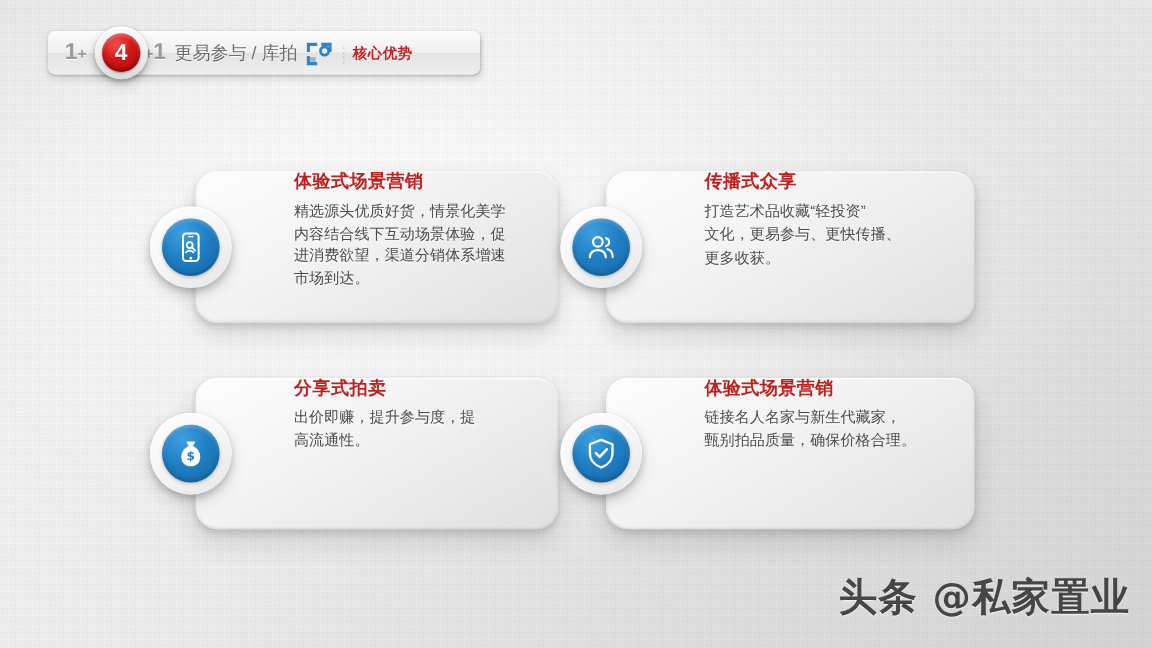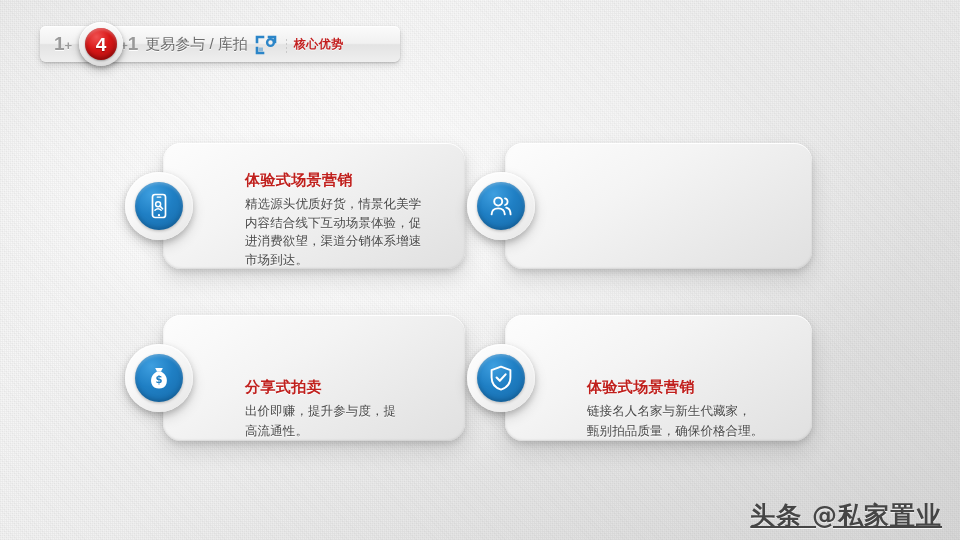--- a/index.html
+++ b/index.html
@@ -194,21 +194,21 @@
   .icon-circle svg { display: block; }
 
   .card-body {
     position: absolute;
     left: 82px;
     right: 14px;
     top: 0;
     bottom: 0;
     display: flex;
     flex-direction: column;
-    justify-content: flex-end;
+    justify-content: flex-start;
   }
   .card-title {
     font-size: 15px;
     font-weight: bold;
     color: #c0201d;
     letter-spacing: 0.4px;
     margin-bottom: 6px;
     text-shadow: 0 1px 0 rgba(255,255,255,0.85);
     line-height: 1.2;
   }
@@ -221,30 +221,29 @@
     white-space: pre-line;
   }
 
   
   #card-0 .card-desc { line-height: 1.48; }
 
   
   .watermark {
     position: absolute;
     right: 18px;
-    bottom: 8px;
-    font-size: 25px;
+    bottom: 20px;
+    font-size: 32px;
     font-weight: bold;
     color: #3a3a3a;
     letter-spacing: 1px;
     opacity: 0.92;
     z-index: 8;
     font-family: "DejaVu Sans", "Liberation Sans", sans-serif;
     text-shadow: 0 1px 1px rgba(255,255,255,0.8);
-    text-decoration: underline;
   }
 </style>
 </head>
 <body>
 
 <div id="slide">
 
   <div class="header-bar">
     <div class="header-inner">
       <span class="hdr-num"><span>1</span><span class="plus">+</span></span>
@@ -295,20 +294,26 @@
     <div class="icon-well">
       <div class="icon-circle">
         <svg width="28" height="28" viewBox="0 0 28 28" aria-hidden="true">
           <circle cx="11.2" cy="9.6" r="4.0" fill="none" stroke="#ffffff" stroke-width="1.9"></circle>
           <path d="M4.6 22.4 q0.3 -6.0 6.6 -6.0 q6.3 0 6.6 6.0" fill="none" stroke="#ffffff" stroke-width="1.9" stroke-linecap="round"></path>
           <path d="M18.0 6.4 a3.4 3.4 0 0 1 0 6.6" fill="none" stroke="#ffffff" stroke-width="1.8" stroke-linecap="round"></path>
           <path d="M19.2 15.6 q4.2 0.9 4.4 6.8" fill="none" stroke="#ffffff" stroke-width="1.8" stroke-linecap="round"></path>
         </svg>
       </div>
     </div>
+    <div class="card-body">
+      <div class="card-title">传播式众享</div>
+      <div class="card-desc">打造艺术品收藏“轻投资”
+文化，更易参与、更快传播、
+更多收获。</div>
+    </div>
   </div>
 
   <div class="card" id="card-2">
     <div class="icon-well">
       <div class="icon-circle">
         <svg width="28" height="28" viewBox="0 0 28 28" aria-hidden="true">
           <path d="M10.2 4.0 L17.8 4.0 L16.0 7.4 L12.0 7.4 Z" fill="#ffffff"></path>
           <path d="M12.0 7.6 C6.6 10.4 5.2 15.6 6.6 19.8 C7.7 23.1 10.6 24.6 14.0 24.6 C17.4 24.6 20.3 23.1 21.4 19.8 C22.8 15.6 21.4 10.4 16.0 7.6 Z" fill="#ffffff"></path>
           <text x="14" y="19.2" font-family="DejaVu Sans, sans-serif" font-size="10" font-weight="bold" fill="#1f7fc4" text-anchor="middle">$</text>
         </svg>

